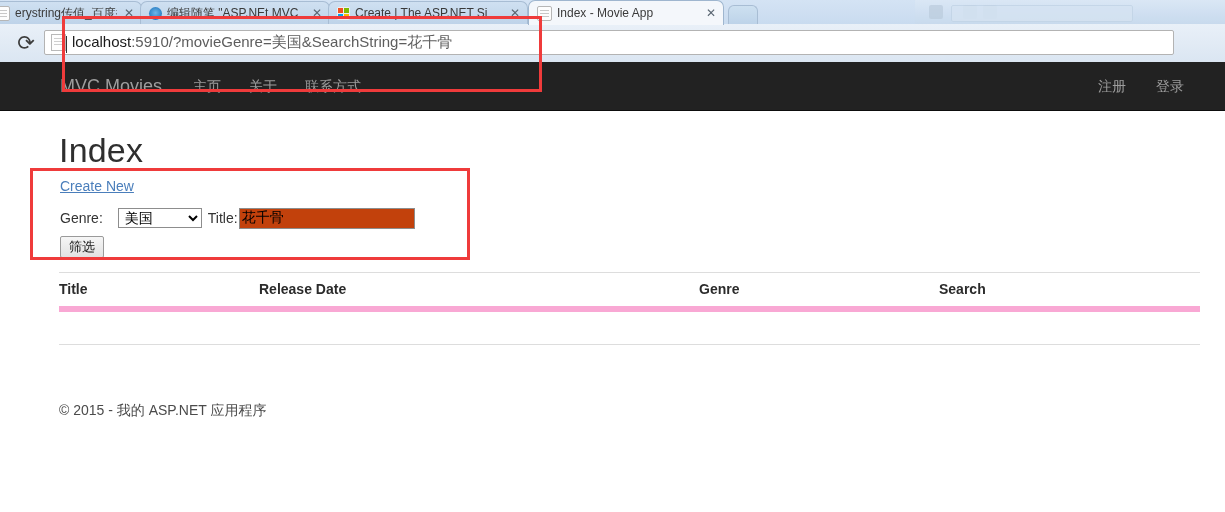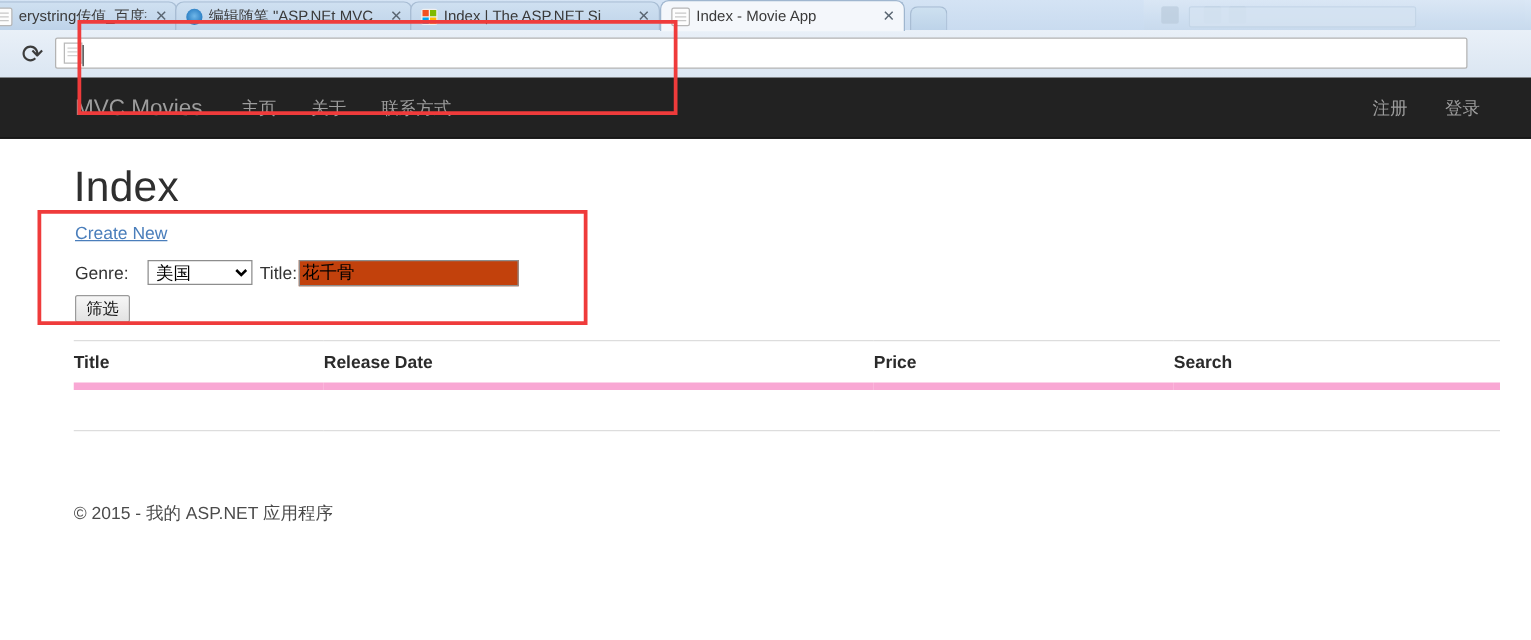--- a/index.html
+++ b/index.html
@@ -388,40 +388,43 @@
       <span class="tab-close">✕</span>
     </div>
 
     <div class="tab inactive" style="left:328px; width:200px;">
       <span class="tab-fav fav-ms">
           <i></i>
           <i></i>
           <i></i>
           <i></i>
         </span>
-      <span class="tab-title">Index | The ASP.NET Si</span>
+      <span class="tab-title">Create | The ASP.NET Si</span>
       <span class="tab-close">✕</span>
     </div>
 
     <div class="tab active" style="left:528px; width:196px;">
       <span class="tab-fav fav-page"></span>
       <span class="tab-title">Index - Movie App</span>
       <span class="tab-close">✕</span>
     </div>
 
     <div id="new-tab-btn" style="left:728px;"></div>
   </div>
 
   <div id="toolbar">
     <div id="toolbar-right-fade"></div>
 
     <div id="reload-btn">⟳</div>
 
     <div id="address-bar">
       <span id="page-icon"></span>
+      <span id="url-text">
+        <span class="host">localhost</span><span class="rest">:5910/?movieGenre=美国&amp;SearchString=花千骨</span>
+      </span>
       <span id="url-caret"></span>
     </div>
   </div>
 </div>
 
 <div id="page">
 
   <div id="navbar">
     <div id="brand">MVC Movies</div>
     <div class="nav-link" id="nav-home">主页</div>
@@ -447,21 +450,21 @@
         <input id="title-input" type="text" value="花千骨" style="">
       </div>
       <button id="filter-button">筛选</button>
     </div>
 
     <table id="movies-table">
       <thead>
         <tr>
           <th class="col-title">Title</th>
           <th class="col-release">Release Date</th>
-          <th class="col-genre">Price</th>
+          <th class="col-genre">Genre</th>
           <th class="col-price">Search</th>
         </tr>
       </thead>
       <tbody>
         <tr>
           <td></td>
           <td></td>
           <td></td>
           <td></td>
         </tr>

